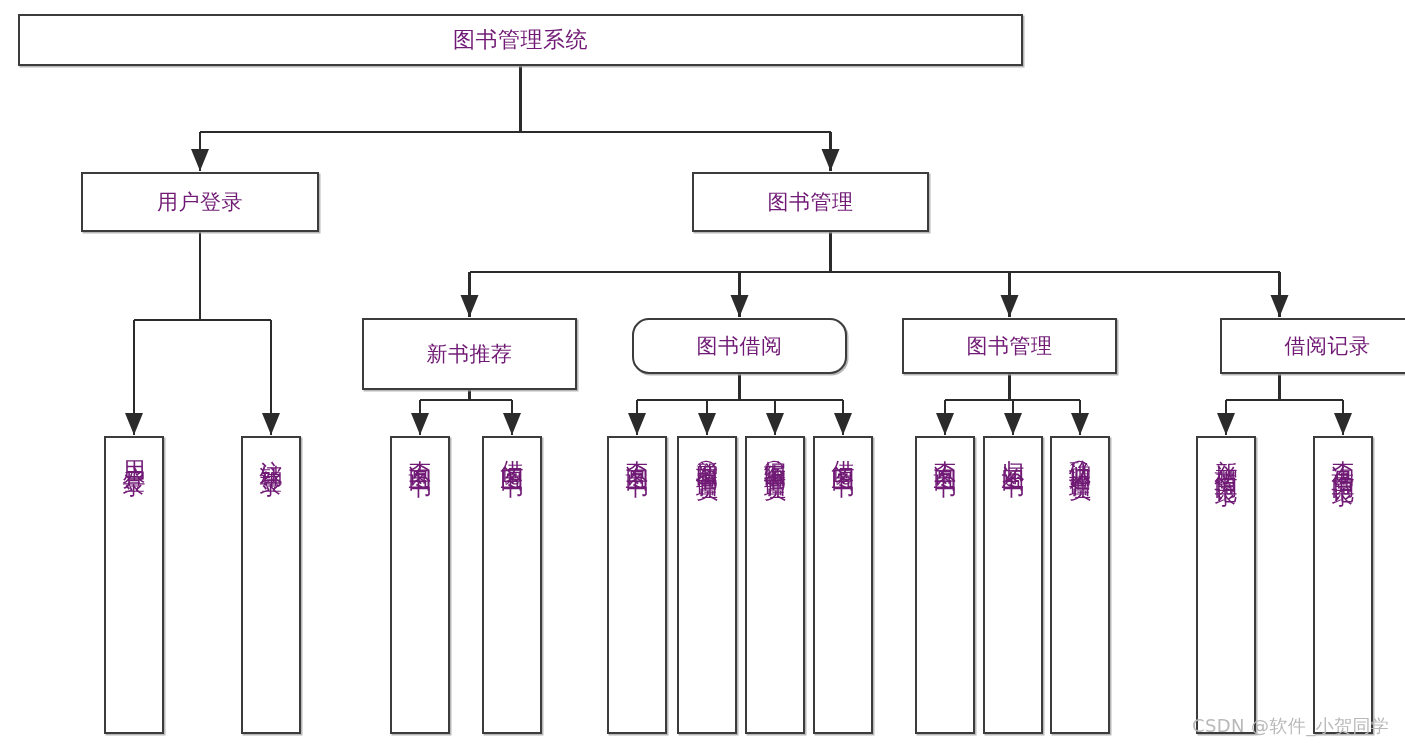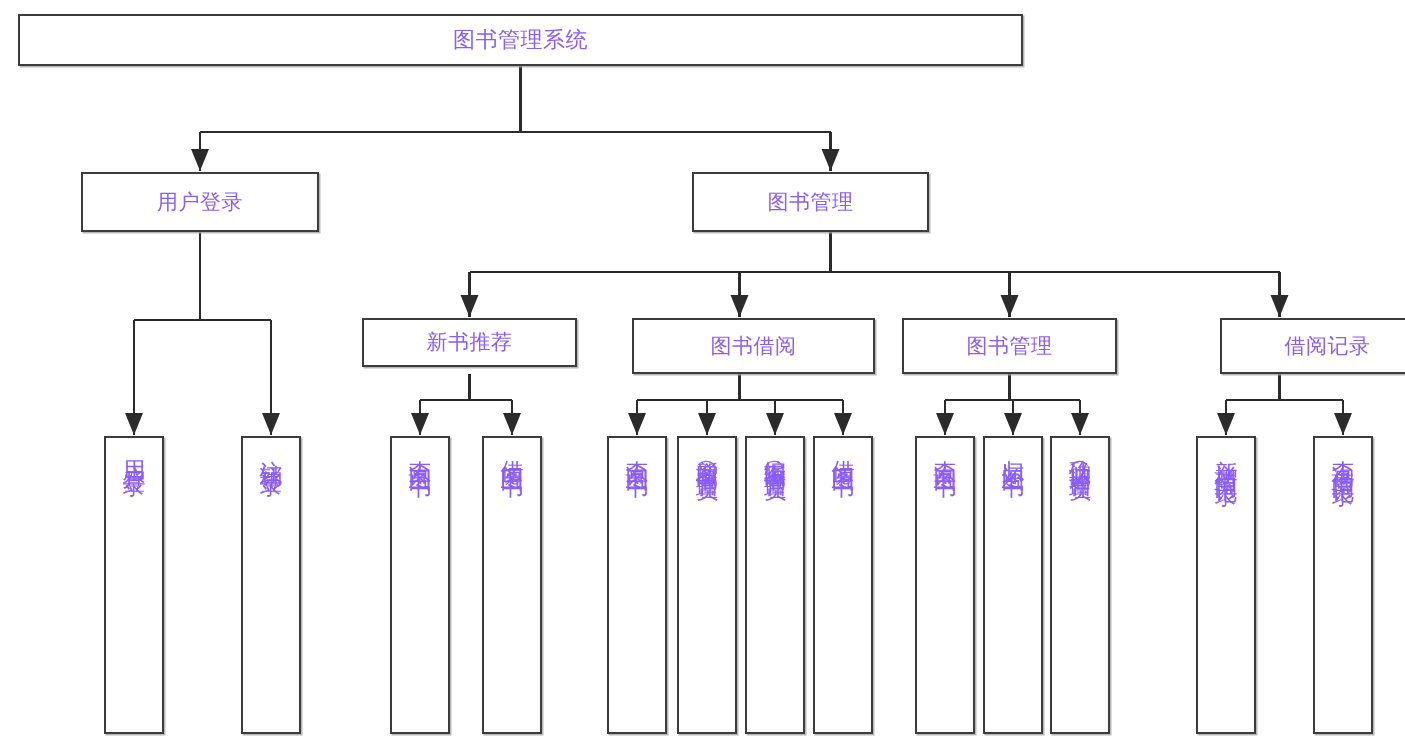--- a/index.html
+++ b/index.html
@@ -27,21 +27,21 @@
   }
   .node {
     position: absolute;
     box-sizing: border-box;
     background: #ffffff;
     border: 2px solid #3c3c3c;
     box-shadow: 1.5px 1.5px 0 0 rgba(160,160,160,0.75);
     display: flex;
     align-items: center;
     justify-content: center;
-    color: #8b5cf6;
+    color: #701a75;
     z-index: 2;
   }
   .node .lbl {
     display: block;
     text-align: center;
     line-height: 1.18;
     letter-spacing: 0.5px;
   }
   
   .node.horiz .lbl {
@@ -137,24 +137,24 @@
   <div id="nodes">
       <div class="node horiz root" style="left: 18px; top: 14px; width: 1005px; height: 52px;">
         <span class="lbl">图书管理系统</span>
       </div>
       <div class="node horiz" style="left: 81px; top: 172px; width: 238px; height: 60px;">
         <span class="lbl">用户登录</span>
       </div>
       <div class="node horiz" style="left: 692px; top: 172px; width: 237px; height: 60px;">
         <span class="lbl">图书管理</span>
       </div>
-      <div class="node horiz" style="left: 362px; top: 318px; width: 215px; height: 49px;">
+      <div class="node horiz" style="left: 362px; top: 318px; width: 215px; height: 72px;">
         <span class="lbl">新书推荐</span>
       </div>
-      <div class="node horiz" style="left: 632px; top: 318px; width: 243px; height: 56px;">
+      <div class="node horiz" style="left: 632px; top: 318px; width: 215px; height: 56px; border-radius: 17px;">
         <span class="lbl">图书借阅</span>
       </div>
       <div class="node horiz" style="left: 902px; top: 318px; width: 215px; height: 56px;">
         <span class="lbl">图书管理</span>
       </div>
       <div class="node horiz" style="left: 1172px; top: 318px; width: 215px; height: 56px; margin-left: 48px;">
         <span class="lbl">借阅记录</span>
       </div>
       <div class="node vert" style="left: 104px; top: 436px; width: 60px; height: 298px;">
         <span class="lbl">用户登录</span>
@@ -189,13 +189,14 @@
       <div class="node vert tall" style="left: 1050px; top: 436px; width: 60px; height: 298px;">
         <span class="lbl">确认归还（管理员）</span>
       </div>
       <div class="node vert" style="left: 1196px; top: 436px; width: 60px; height: 298px;">
         <span class="lbl">新增借阅记录</span>
       </div>
       <div class="node vert" style="left: 1313px; top: 436px; width: 60px; height: 298px;">
         <span class="lbl">查询借阅记录</span>
       </div>
     </div>
+  <div class="watermark" style="left:1192px; top:714px;">CSDN @软件_小贺同学</div>
 </div>
 
 </body></html>

